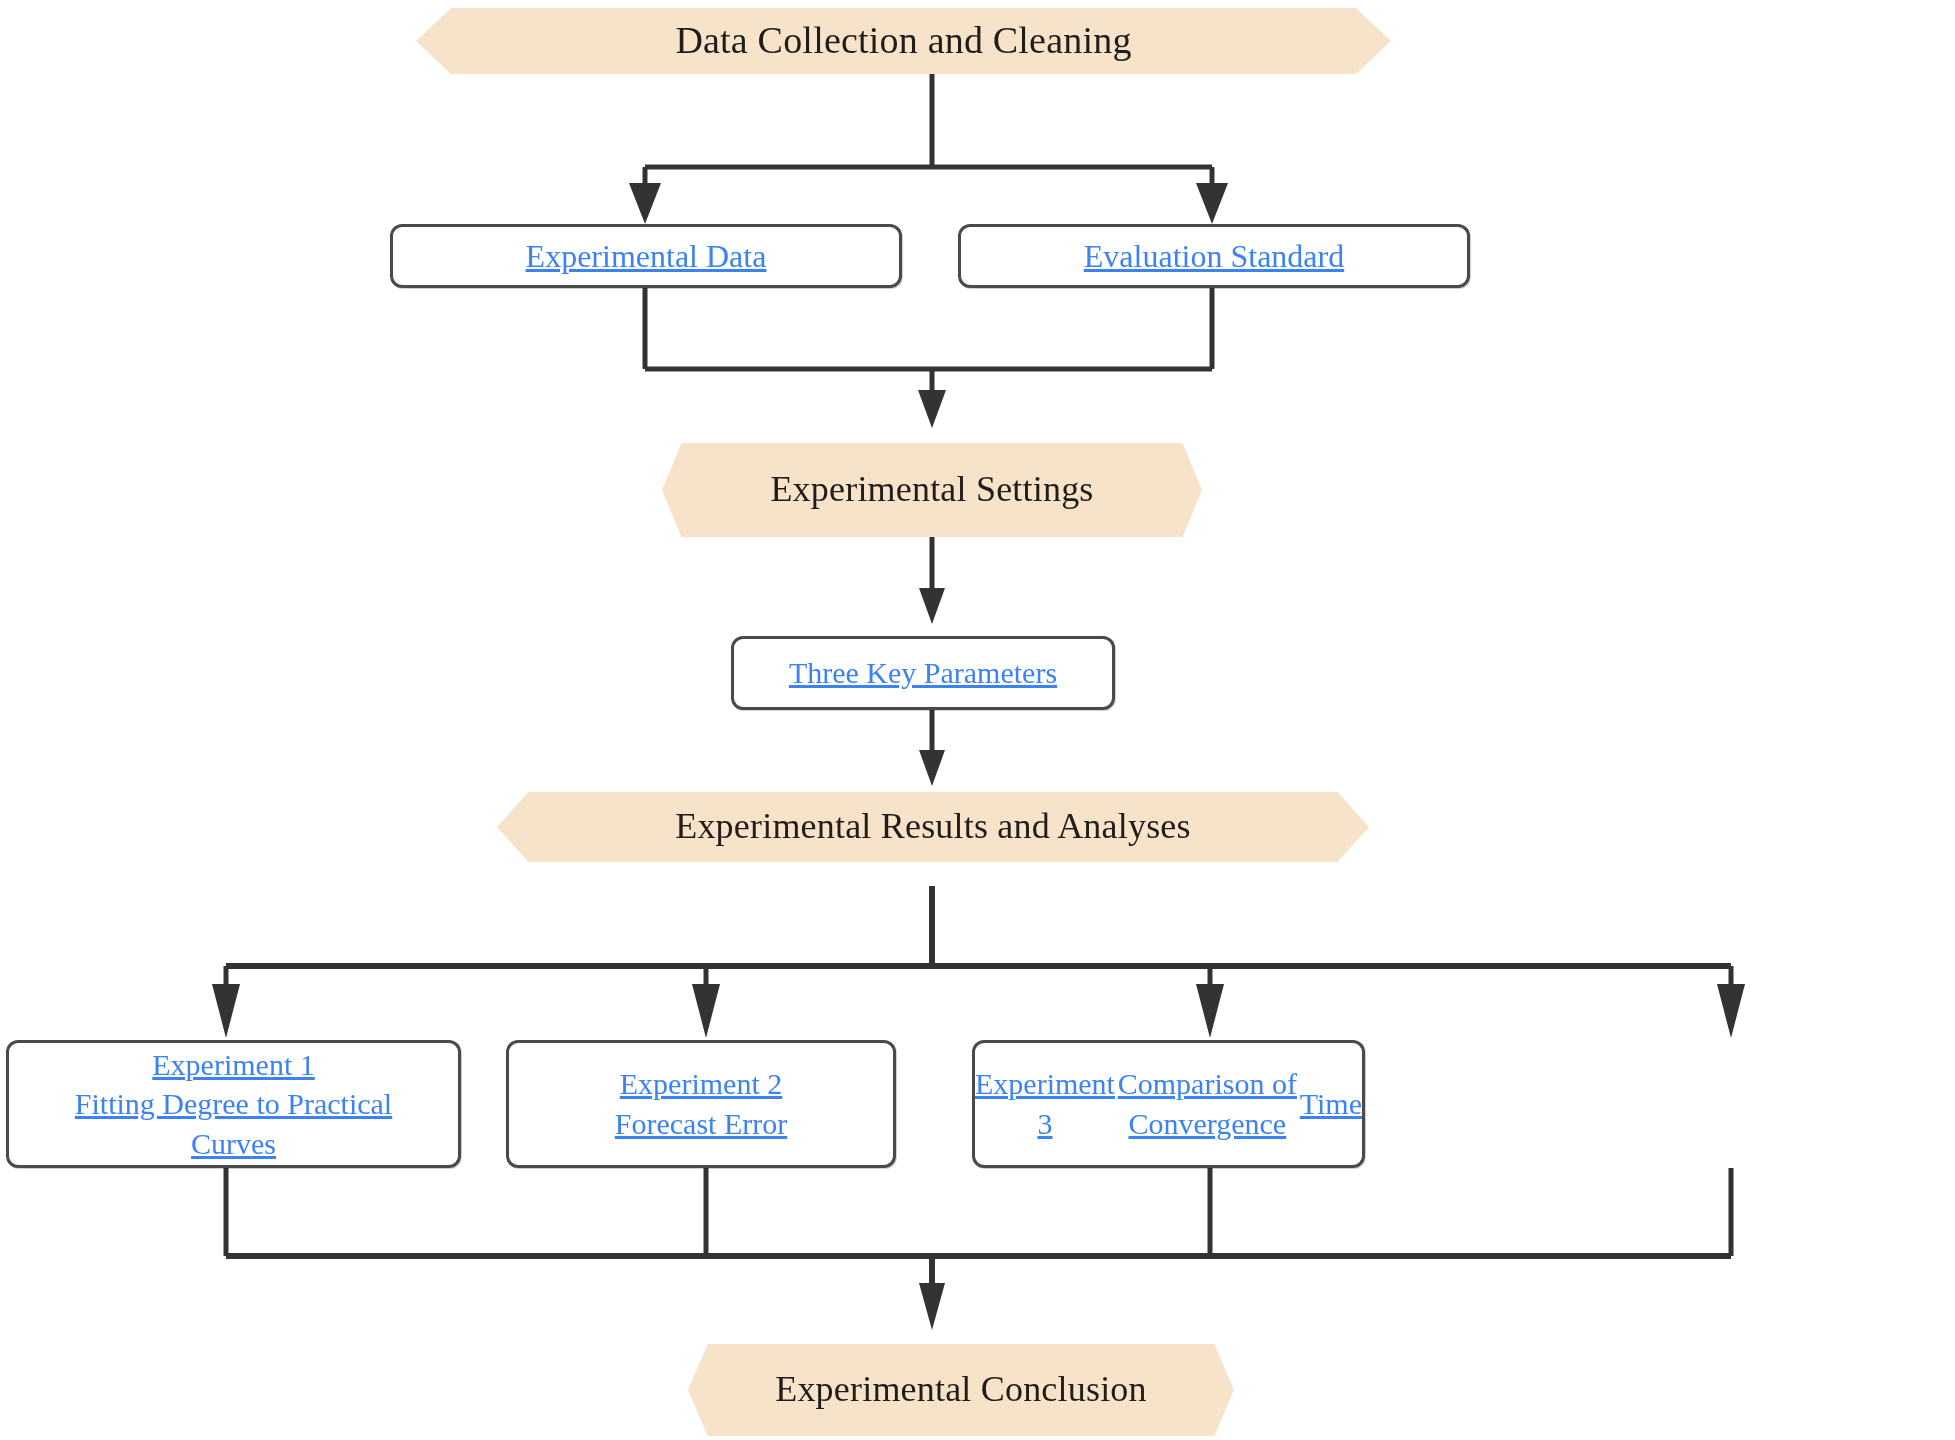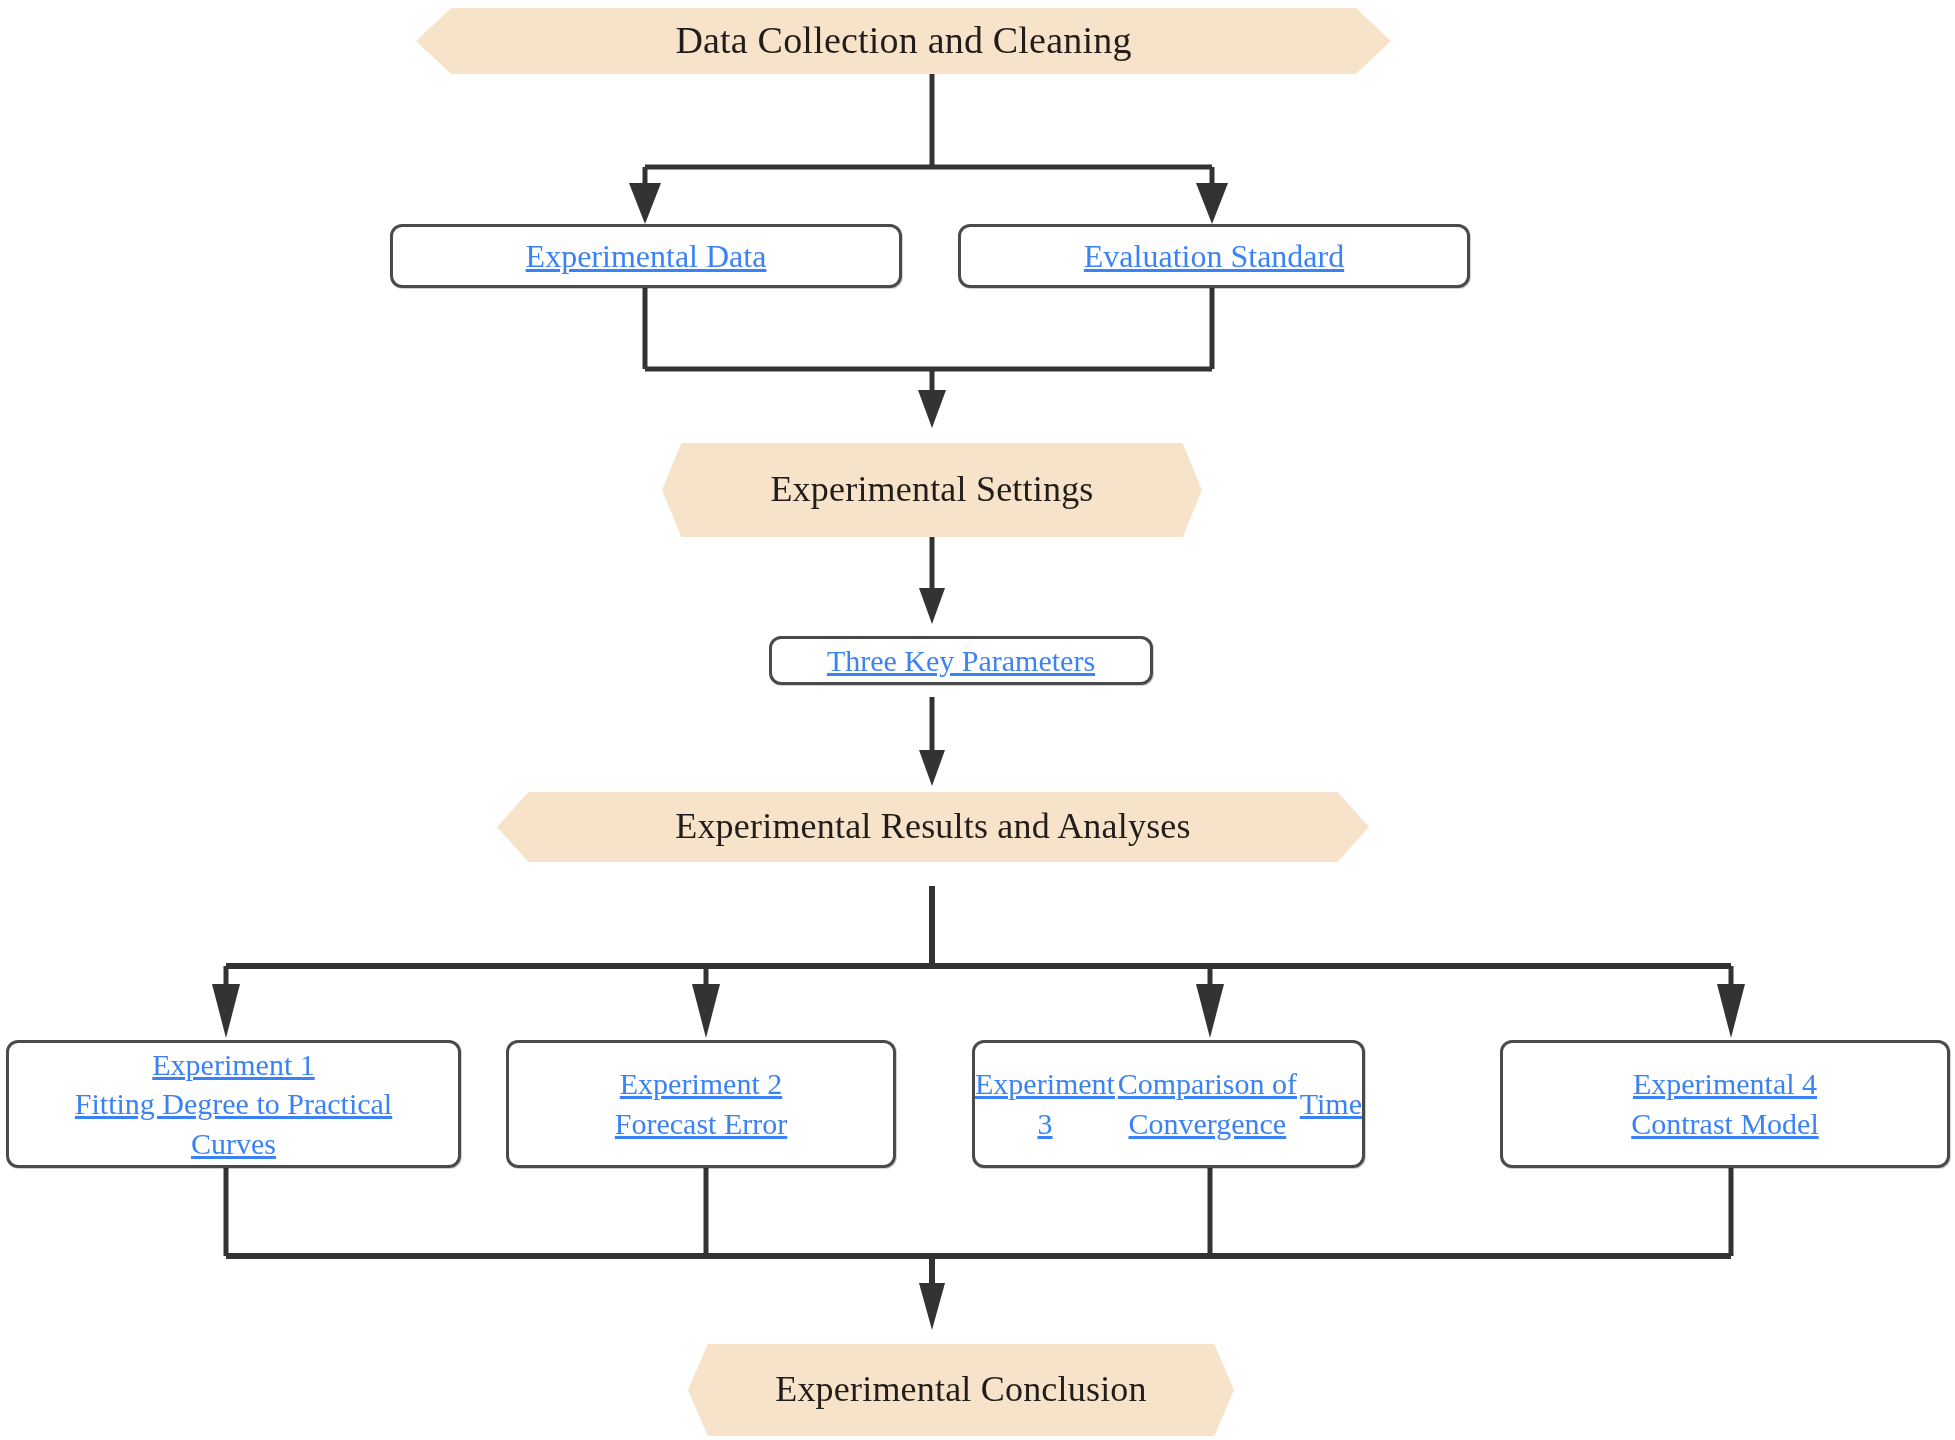--- a/index.html
+++ b/index.html
@@ -129,21 +129,21 @@
   </div>
 
   <div class="node rbox" style="left:958px; top:224px; width:512px; height:64px;">
     <span class="label t-md">Evaluation Standard</span>
   </div>
 
   <div class="node hexagon" style="left:662px; top:443px; width:540px; height:94px;">
     <span class="label t-lg">Experimental Settings</span>
   </div>
 
-  <div class="node rbox" style="left:769px; top:636px; width:384px; height:49px;">
+  <div class="node rbox" style="left:731px; top:636px; width:384px; height:74px;">
     <span class="label t-sm">Three Key Parameters</span>
   </div>
 
   <div class="node hexagon" style="left:497px; top:792px; width:872px; height:70px;">
     <span class="label t-lg">Experimental Results and Analyses</span>
   </div>
 
   <div class="node rbox" style="left:6px; top:1040px; width:455px; height:128px; flex-direction:column;">
     <span class="label t-sm">Experiment 1</span>
     <span class="label t-sm">Fitting Degree to Practical</span>
@@ -154,22 +154,18 @@
     <span class="label t-sm">Experiment 2</span>
     <span class="label t-sm">Forecast Error</span>
   </div>
 
   <div class="node rbox" style="left:972px; top:1040px; width:393px; height:128px; flex-direction:row;">
     <span class="label t-sm">Experiment 3</span>
     <span class="label t-sm">Comparison of Convergence</span>
     <span class="label t-sm">Time</span>
   </div>
 
-  <div class="node rbox" style="left:1500px; top:1040px; width:450px; height:128px; flex-direction:column;">
-    <span class="label t-sm">Experimental 4</span>
-    <span class="label t-sm">Contrast Model</span>
-  </div>
 
   <div class="node hexagon" style="left:688px; top:1344px; width:546px; height:92px;">
     <span class="label t-lg">Experimental Conclusion</span>
   </div>
 
 </div>
 
 </body></html>

